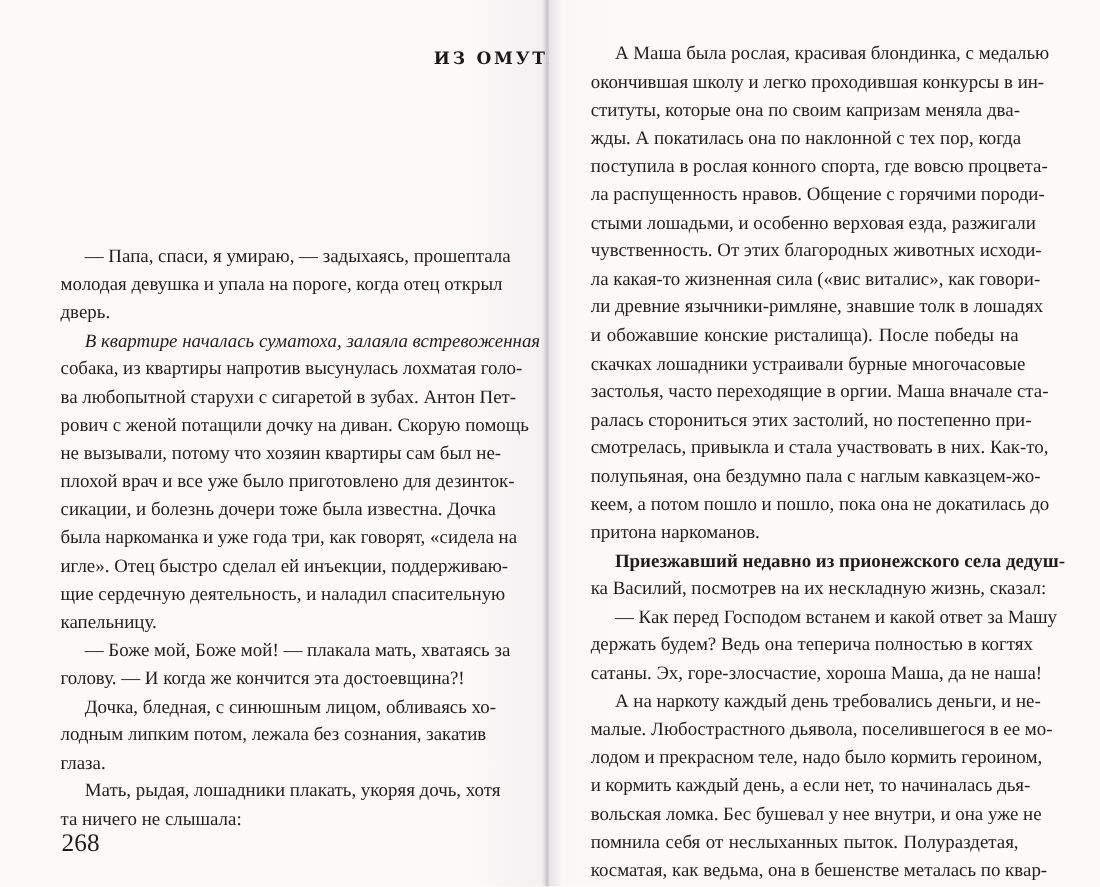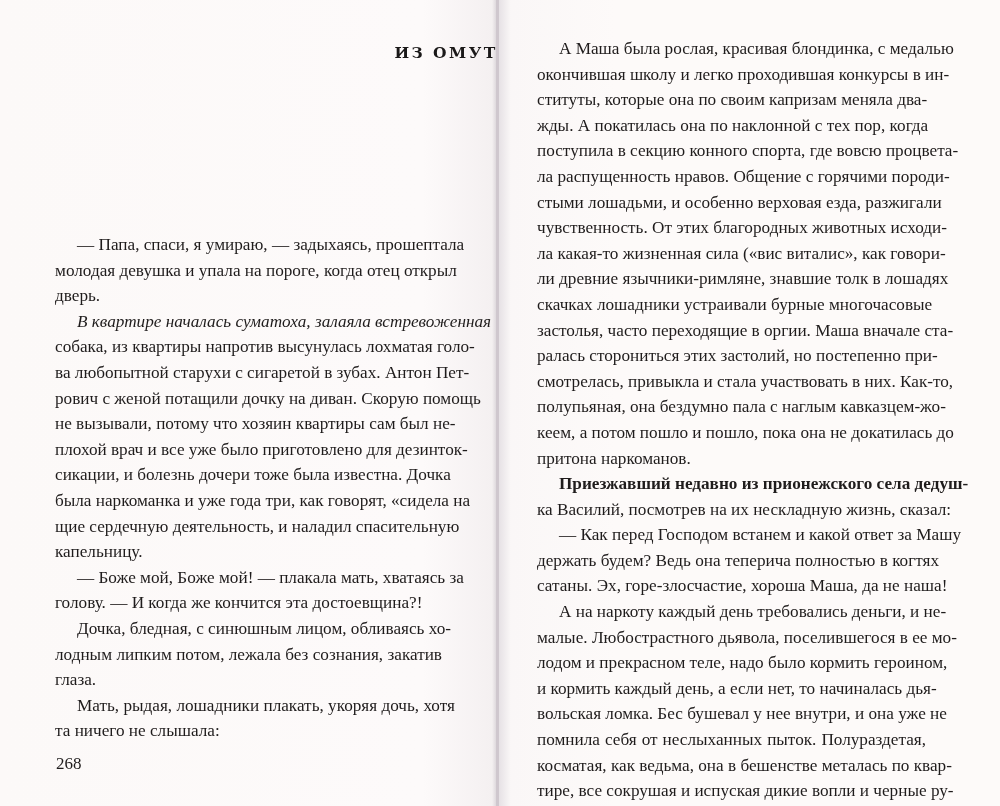--- a/index.html
+++ b/index.html
@@ -26,46 +26,47 @@
   .text-block {
     position: absolute; font-size: 17.2px; line-height: 25.6px;
     text-align: justify; hyphens: manual;
   }
   .left-text { left: 55px; top: 220px; width: 387px; }
   .right-text { left: 537px; top: 36px; width: 389px; }
   .para { margin: 0; text-indent: 22px; }
   .line { display: block; white-space: nowrap; text-align-last: justify; }
   .line.last { text-align-last: left; }
   .page-num {
-    position: absolute; font-size: 17px; top: 754px; color: #1f1c1c;
+    position: absolute; font-size: 23px; top: 754px; color: #1f1c1c;
   }
   .pn-left { left: 56px; }
   .pn-right { left: 903px; }
 </style>
 </head>
 <body>
 
 <div class="spread">
   <div class="page page-left">
     <div class="title">ИЗ ОМУТА</div>
     <div class="text-block left-text" id="left-text">
         <div class="para" style="text-indent: 0px;">
-          <span class="line" style="padding-left: 22px; margin-top: 12px;">— Папа, спаси, я умираю, — задыхаясь, прошептала</span>
+          <span class="line" style="padding-left: 22px;">— Папа, спаси, я умираю, — задыхаясь, прошептала</span>
           <span class="line">молодая девушка и упала на пороге, когда отец открыл</span>
           <span class="line last">дверь.</span>
         </div>
         <div class="para" style="text-indent: 0px;">
           <span class="line" style="padding-left: 22px; font-style: italic;">В квартире началась суматоха, залаяла встревоженная</span>
           <span class="line">собака, из квартиры напротив высунулась лохматая голо-</span>
           <span class="line">ва любопытной старухи с сигаретой в зубах. Антон Пет-</span>
           <span class="line">рович с женой потащили дочку на диван. Скорую помощь</span>
           <span class="line">не вызывали, потому что хозяин квартиры сам был не-</span>
           <span class="line">плохой врач и все уже было приготовлено для дезинток-</span>
           <span class="line">сикации, и болезнь дочери тоже была известна. Дочка</span>
           <span class="line">была наркоманка и уже года три, как говорят, «сидела на</span>
+          <span class="line">игле». Отец быстро сделал ей инъекции, поддерживаю-</span>
           <span class="line">щие сердечную деятельность, и наладил спасительную</span>
           <span class="line last">капельницу.</span>
         </div>
         <div class="para" style="text-indent: 0px;">
           <span class="line" style="padding-left: 22px;">— Боже мой, Боже мой! — плакала мать, хватаясь за</span>
           <span class="line last">голову. — И когда же кончится эта достоевщина?!</span>
         </div>
         <div class="para" style="text-indent: 0px;">
         </div>
         <div class="para" style="text-indent: 0px;">
@@ -81,26 +82,27 @@
     <div class="page-num pn-left">268</div>
   </div>
   <div class="gutter"></div>
   <div class="page page-right">
     <div class="text-block right-text" id="right-text" style="left:38px;">
         <div class="para" style="text-indent: 0px;">
           <span class="line" style="padding-left: 22px;">А Маша была рослая, красивая блондинка, с медалью</span>
           <span class="line">окончившая школу и легко проходившая конкурсы в ин-</span>
           <span class="line">ституты, которые она по своим капризам меняла два-</span>
           <span class="line">жды. А покатилась она по наклонной с тех пор, когда</span>
-          <span class="line">поступила в секцию конного спорта, где вовсю процвета-</span>
+          <span class="line">поступила в рослая конного спорта, где вовсю процвета-</span>
           <span class="line">ла распущенность нравов. Общение с горячими породи-</span>
           <span class="line">стыми лошадьми, и особенно верховая езда, разжигали</span>
           <span class="line">чувственность. От этих благородных животных исходи-</span>
           <span class="line">ла какая-то жизненная сила («вис виталис», как говори-</span>
           <span class="line">ли древние язычники-римляне, знавшие толк в лошадях</span>
+          <span class="line">и обожавшие конские ристалища). После победы на</span>
           <span class="line">скачках лошадники устраивали бурные многочасовые</span>
           <span class="line">застолья, часто переходящие в оргии. Маша вначале ста-</span>
           <span class="line">ралась сторониться этих застолий, но постепенно при-</span>
           <span class="line">смотрелась, привыкла и стала участвовать в них. Как-то,</span>
           <span class="line">полупьяная, она бездумно пала с наглым кавказцем-жо-</span>
           <span class="line">кеем, а потом пошло и пошло, пока она не докатилась до</span>
           <span class="line last">притона наркоманов.</span>
         </div>
         <div class="para" style="text-indent: 0px;">
           <span class="line" style="padding-left: 22px; font-weight: bold;">Приезжавший недавно из прионежского села дедуш-</span>

